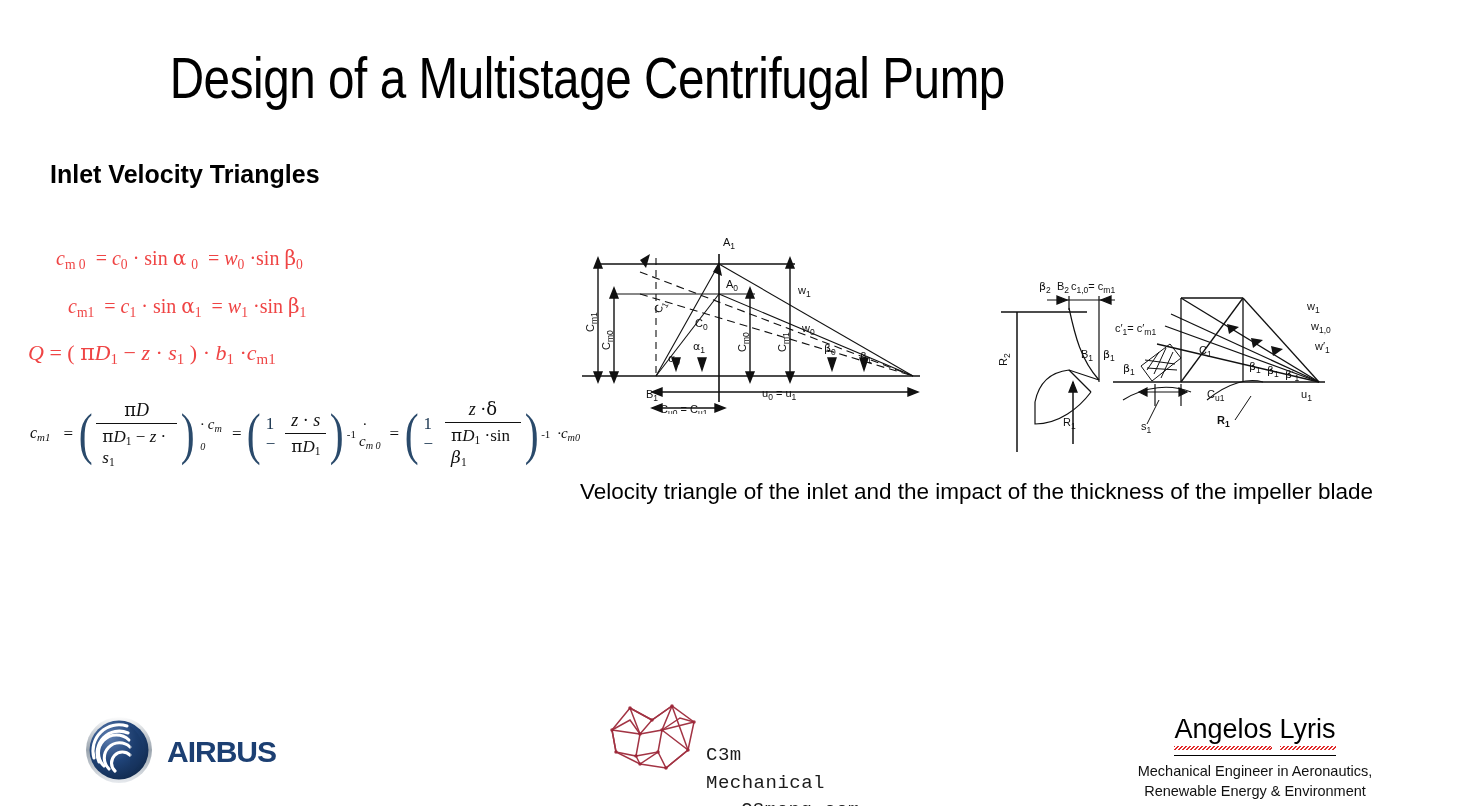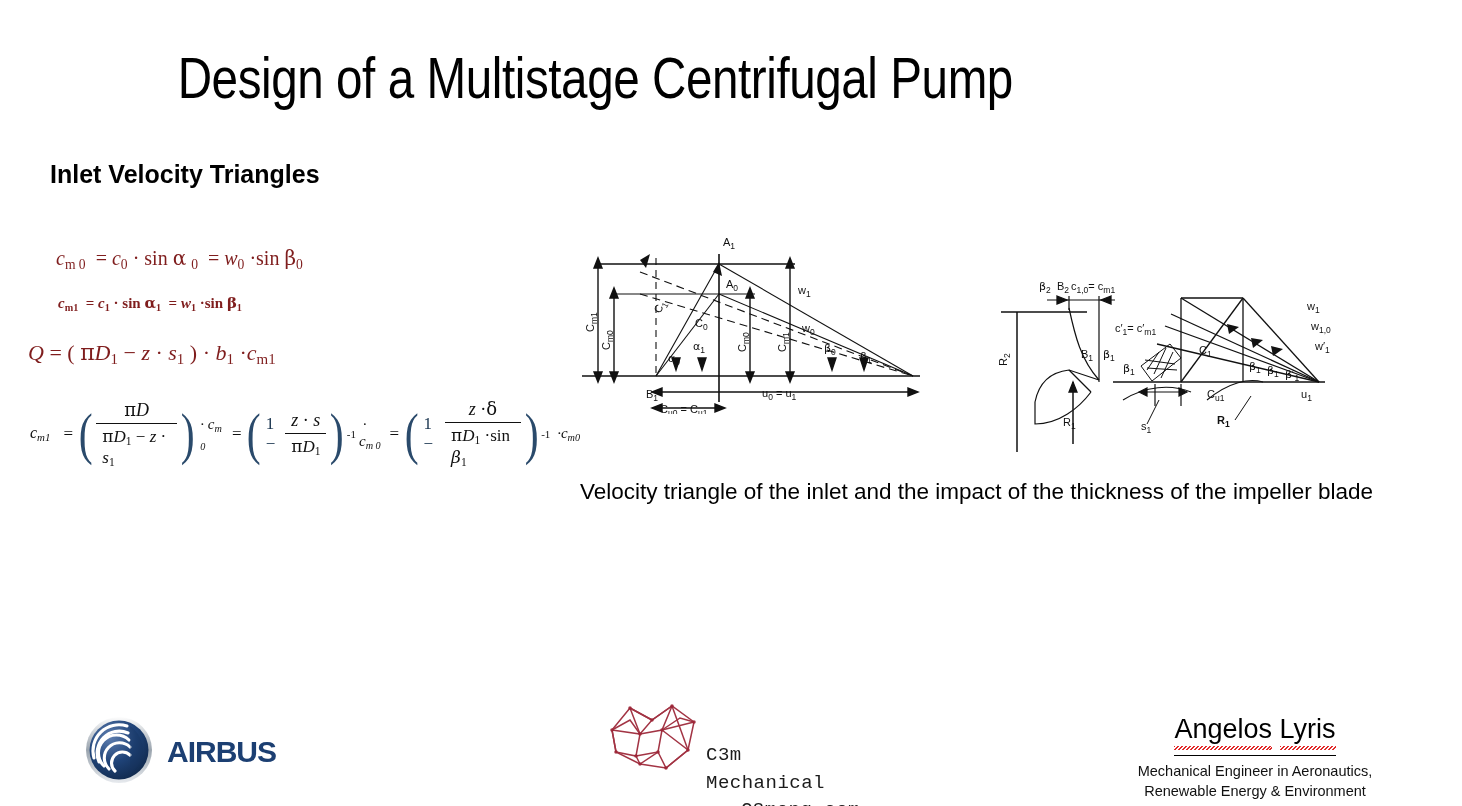--- a/index.html
+++ b/index.html
@@ -9,45 +9,45 @@
     background:#ffffff;
     font-family:"Liberation Sans", sans-serif;
     color:#000000;
     position:relative;
     overflow:hidden;
   }
   .slide { position:absolute; inset:0; }
 
   
   .title {
-    position:absolute; left:12px; top:44px; width:1166px;
+    position:absolute; left:4px; top:44px; width:1166px;
     text-align:center;
     font-size:58px;
     font-weight:400;
     letter-spacing:-0.5px;
     color:#000;
     font-family:"Liberation Sans", sans-serif;
   }
   .title-inner { display:inline-block; transform:scaleX(0.82); transform-origin:center; }
 
   
   .section-head {
     position:absolute; left:50px; top:160px;
     font-size:25px; font-weight:bold; color:#000;
   }
 
   
   .formulas { position:absolute; left:20px; top:236px; width:560px; }
   .eq {
     font-family:"Liberation Serif", serif;
-    color:#7f1d1d;
+    color:#ef4444;
     white-space:nowrap;
   }
   .eq1 { position:absolute; left:36px; top:10px; font-size:20px; }
-  .eq2 { position:absolute; left:38px; top:58px; font-size:15px;font-weight:bold; }
+  .eq2 { position:absolute; left:48px; top:58px; font-size:20px; }
   .eq3 { position:absolute; left:8px; top:104px; font-size:22px; }
   .eqi { font-style:italic; }
   sub { font-size:0.68em; vertical-align:-0.3em; }
   .gk { font-family:"DejaVu Serif", serif; font-style:normal; }
 
   
   .bigeq {
     position:absolute; left:10px; top:162px;
     display:flex; align-items:center;
     font-family:"Liberation Serif", serif;

